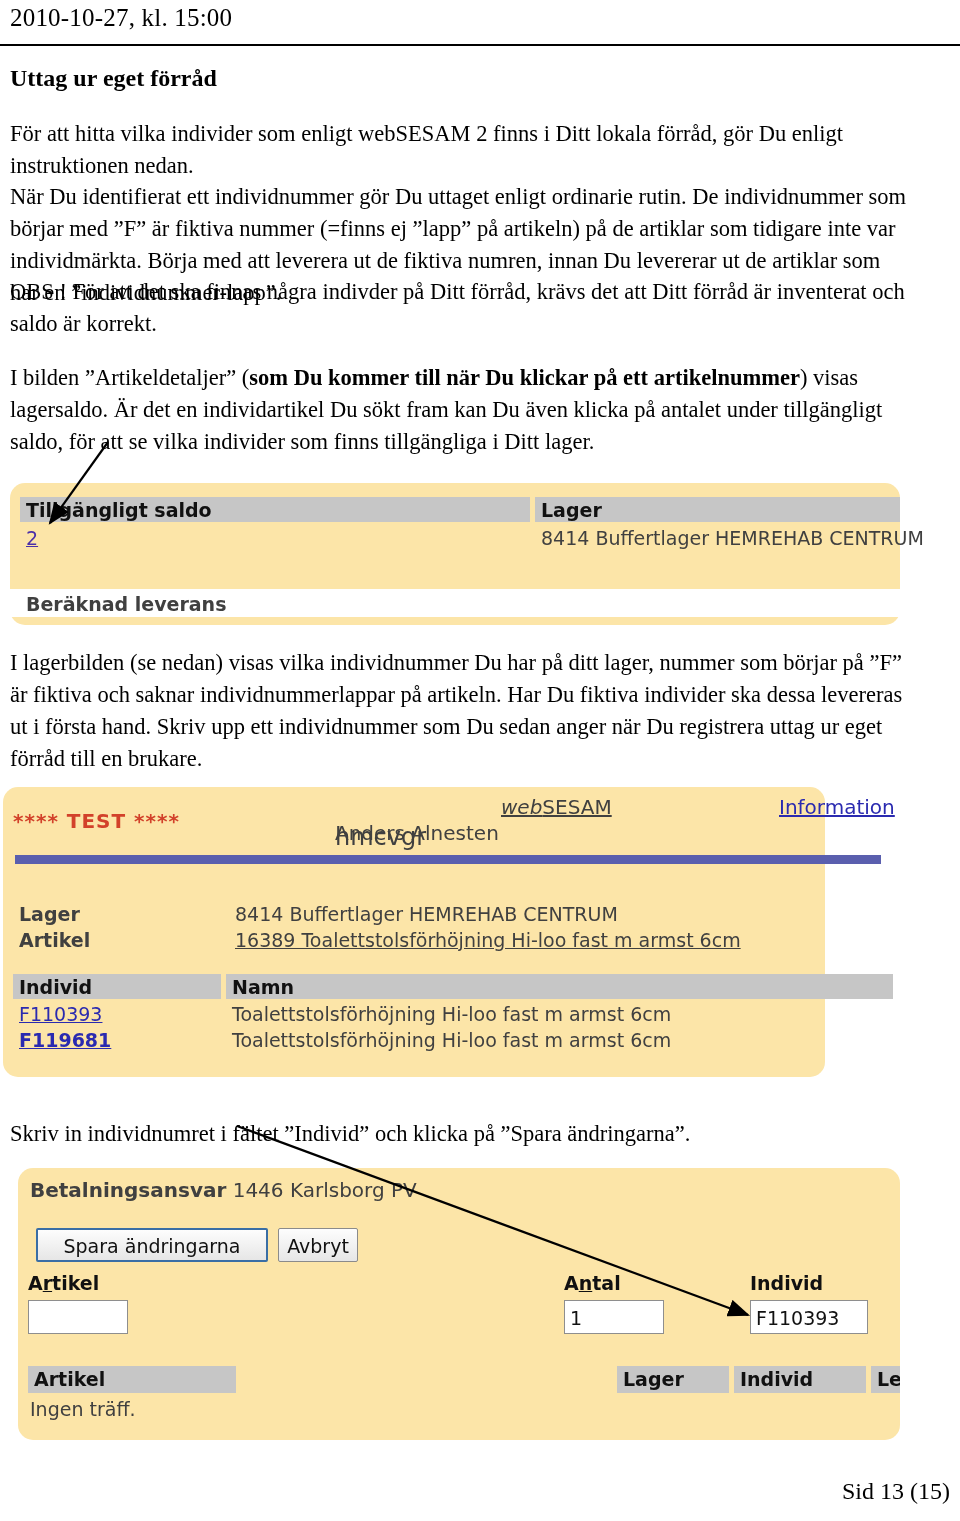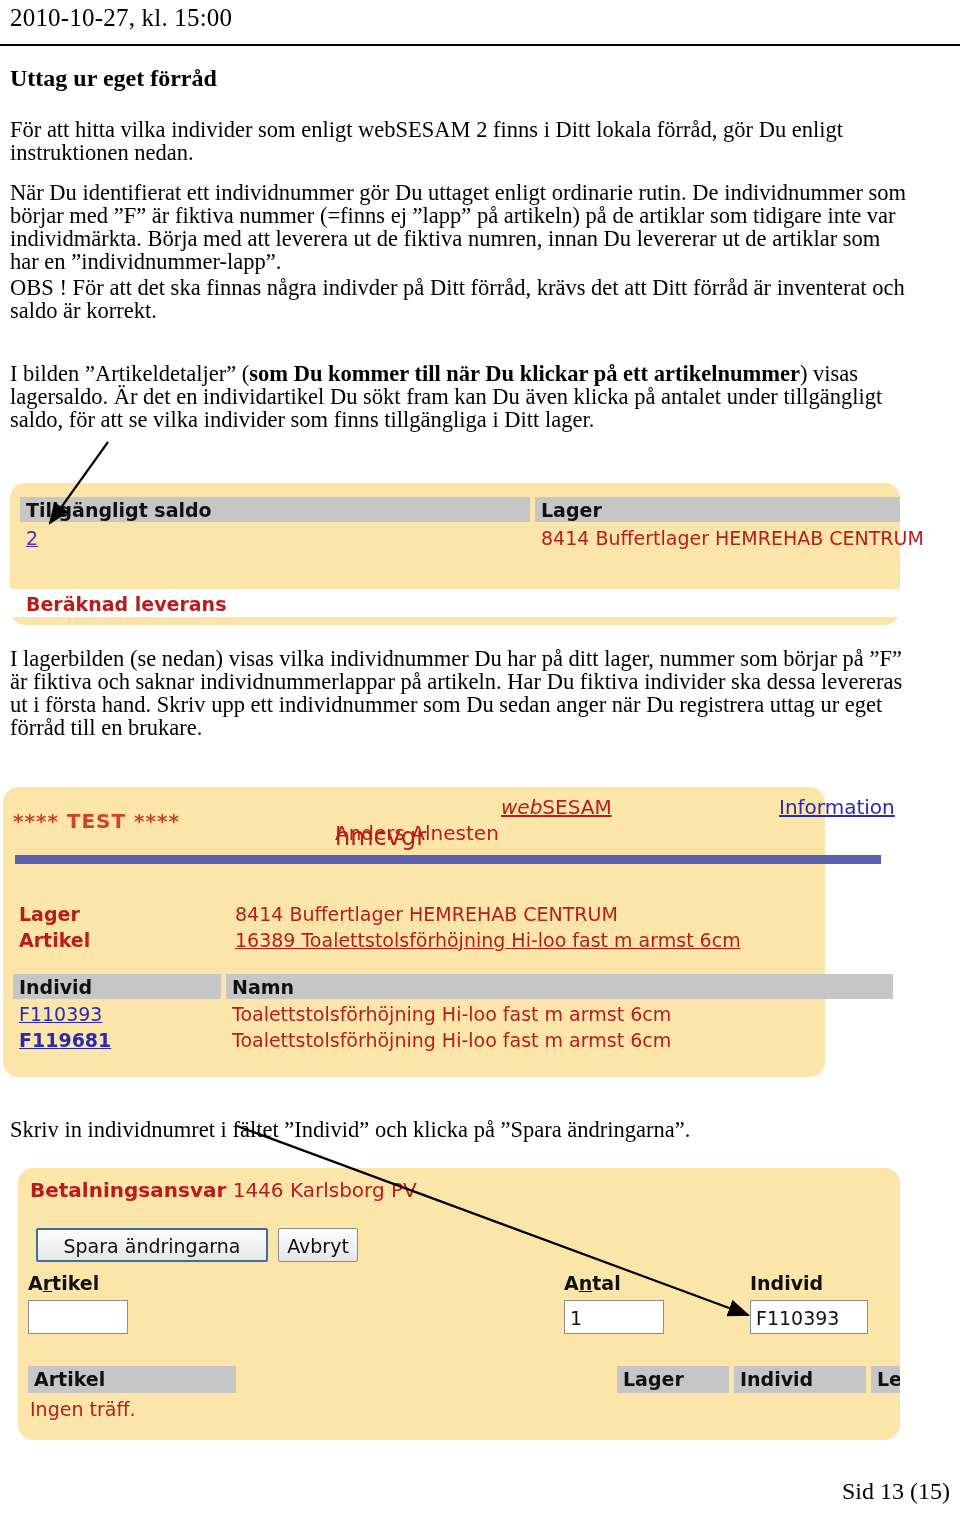--- a/index.html
+++ b/index.html
@@ -40,21 +40,21 @@
     font-size: 24px;
     font-weight: bold;
   }
 
   
   .para {
     position: absolute;
     left: 10px;
     width: 900px;
     font-size: 22.5px;
-    line-height: 23px;
+    line-height: 32px;
     text-align: left;
   }
   .para b { font-weight: bold; }
 
   
   .panel {
     position: absolute;
     background: #fbe3a0;
     background: #fae4a5;
     font-family: "DejaVu Sans", "Liberation Sans", sans-serif;
@@ -69,21 +69,21 @@
     color: #111;
     box-sizing: border-box;
     padding: 2px 0 0 6px;
     white-space: nowrap;
     overflow: hidden;
   }
   .cell {
     position: absolute;
     font-size: 19px;
     white-space: nowrap;
-    color: #b91c1c;
+    color: #404040;
   }
   .cell.bold { font-weight: bold; }
   .link {
     color: #4b2fa8;
     text-decoration: underline;
     white-space: nowrap;
   }
   .link.blue { color: #2a2ab0; }
   .white-strip {
     position: absolute;

